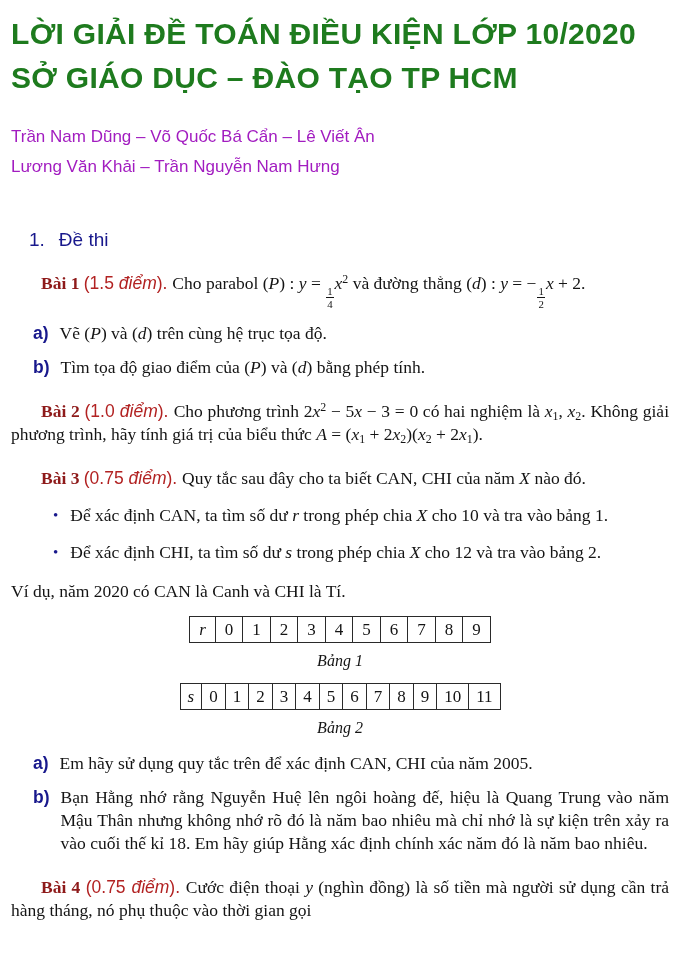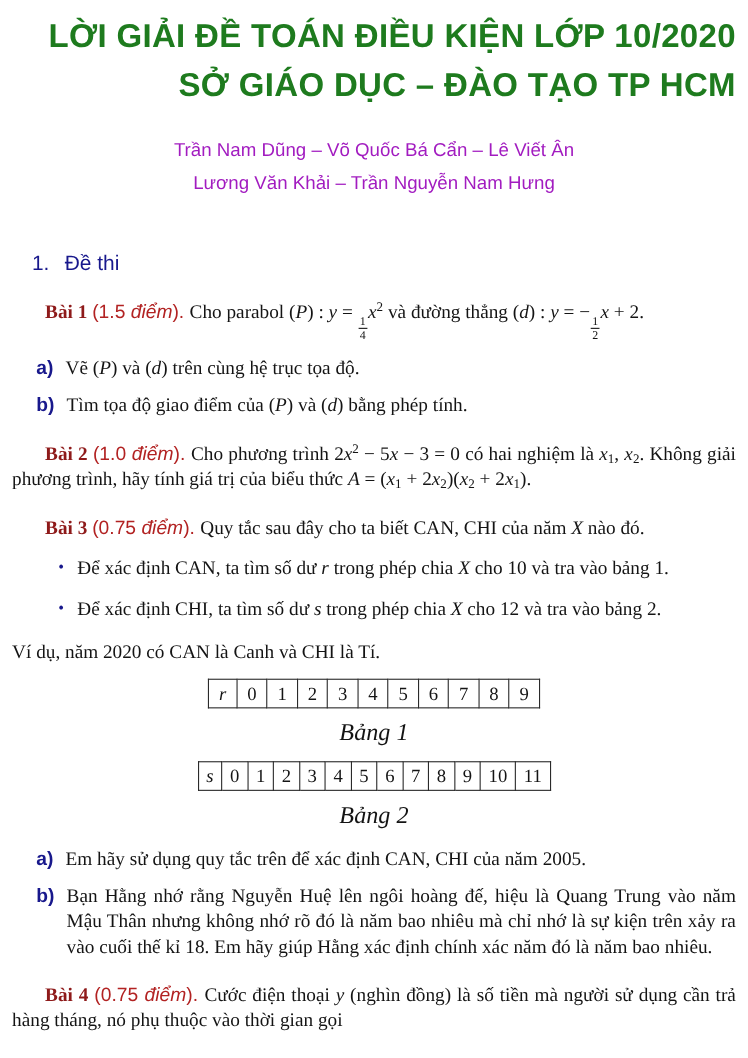--- a/index.html
+++ b/index.html
@@ -2,26 +2,26 @@
 <html style="--title-green: #1e7b1e; --author-magenta: #a21cc0; --heading-navy: #18188c; --problem-maroon: #8e1a1a; --score-red: #b22222;"><head>
 <meta charset="utf-8">
 <style>
   html,body{margin:0;padding:0;}
   body{
     width:680px;height:962px;background:#ffffff;overflow:hidden;position:relative;
     font-family:"Liberation Serif",serif;color:#141414;
   }
   .page{padding:0 11px;}
 
-  .title-block{margin-top:12px;text-align:right;}
+  .title-block{margin-top:12px;text-align:left;}
   .title-line{
     font-family:"Liberation Sans",sans-serif;font-weight:700;
     font-size:30px;line-height:44px;color:var(--title-green);letter-spacing:0.3px;
   }
-  .authors-block{margin-top:22px;text-align:center;}
+  .authors-block{margin-top:22px;text-align:left;}
   .author-line{
     font-family:"Liberation Sans",sans-serif;font-weight:400;
     font-size:17px;line-height:30px;color:var(--author-magenta);
   }
 
   .section-heading{
     margin:47px 0 0 18px;
     font-family:"Liberation Sans",sans-serif;font-weight:400;
     font-size:19px;color:var(--heading-navy);
   }
@@ -49,21 +49,21 @@
     color:var(--heading-navy);margin-right:11px;flex:none;}
   .item-text{flex:1;}
 
   .bullet{display:flex;margin:14px 0 0 42px;font-size:17.5px;line-height:23px;}
   .bullet-dot{color:var(--heading-navy);margin-right:12px;flex:none;font-size:15px;line-height:23px;}
 
   .btable{border-collapse:collapse;margin:13px auto 0;}
   .btable td{border:1px solid #2a2a2a;text-align:center;font-size:17px;line-height:25px;padding:0 9px;}
   .btable.cols13 td{padding:0 7px;}
   .btable tr:first-child td:first-child{font-style:italic;}
-  .caption{text-align:center;font-style:italic;font-size:22px;margin-top:9px;}
+  .caption{text-align:center;font-style:italic;font-size:16px;margin-top:9px;}
 </style>
 </head>
 <body>
 
 <div class="page">
 
   <div class="title-block">
     <div class="title-line">LỜI GIẢI ĐỀ TOÁN ĐIỀU KIỆN LỚP 10/2020</div>
     <div class="title-line">SỞ GIÁO DỤC – ĐÀO TẠO TP HCM</div>
   </div>

